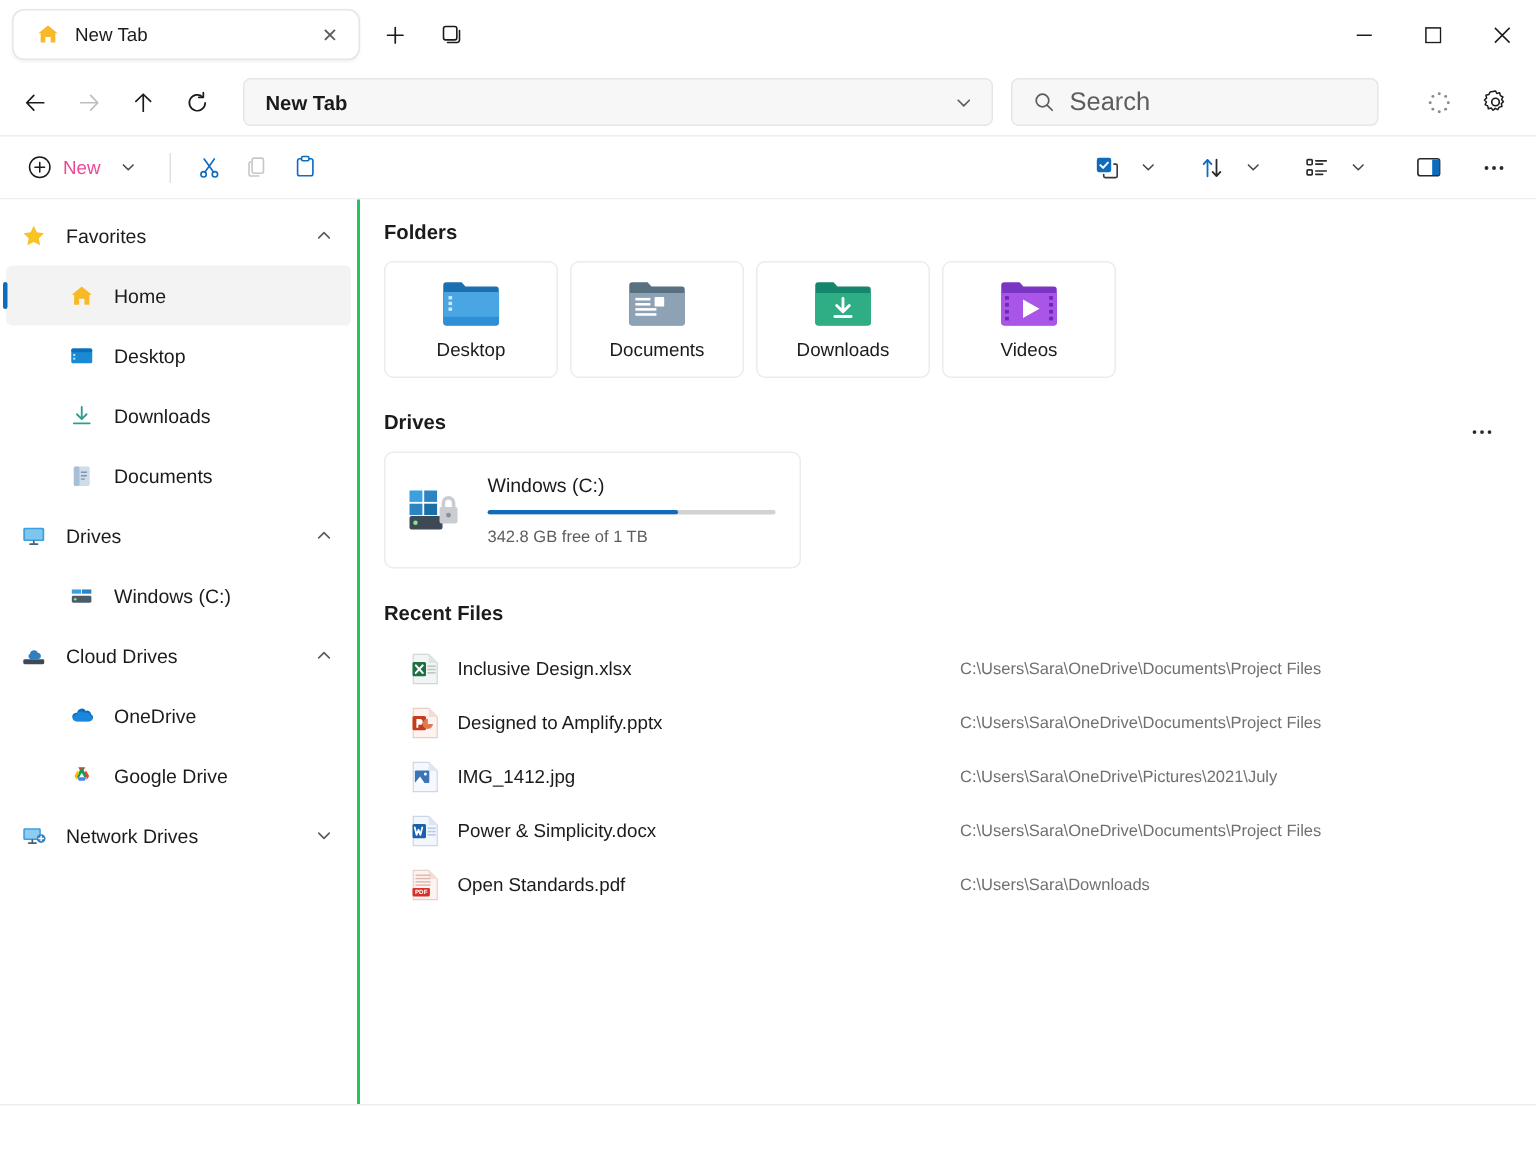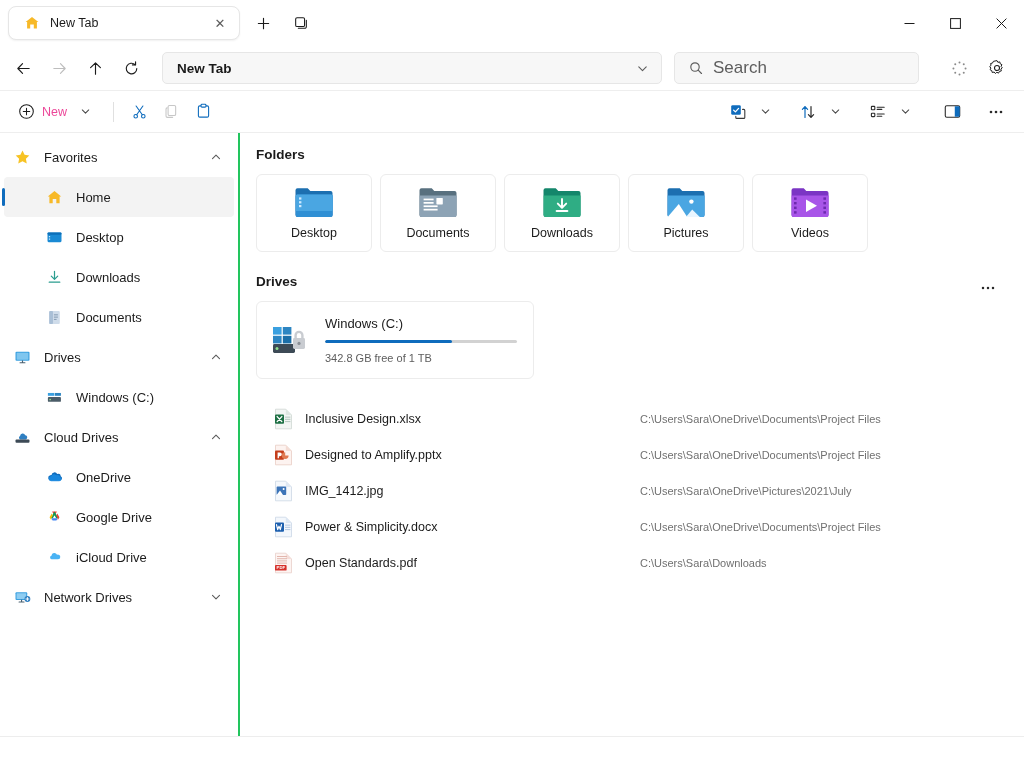--- a/index.html
+++ b/index.html
@@ -517,28 +517,20 @@
             <path d="M10 3.4 14.6 11.4H12L10 7.9 8 11.4H5.4z" fill="#0f9d58"></path>
             <path d="M10 3.4 8 7 5.4 11.4 3.4 15h4.1l2.5-4.3z" fill="#1a73e8" opacity="0"></path>
             <path d="M6.2 11.4h7.6l-1.6 2.8H7.8z" fill="#4285f4"></path>
             <path d="M6.2 11.4 8 8.3l-1.3-2.3-2.5 4.3 2 3.5z" fill="#fbbc05"></path>
             <path d="M13.8 11.4 12 8.3l1.3-2.3 2.5 4.3-2 3.5z" fill="#ea4335"></path>
           </svg>
         </span>
         <span class="lbl">Google Drive</span>
       </div>
 
-      <div class="nav-item">
-        <span class="ico">
-          <svg width="18" height="18" viewBox="0 0 20 20">
-            <path d="M6.4 8.4A3.5 3.5 0 0 1 13 7.3a2.8 2.8 0 0 1 3.8 2.6 2.6 2.6 0 0 1-2.6 2.6H6.5a2.1 2.1 0 0 1-.1-4.1z" fill="#4ab3f4"></path>
-          </svg>
-        </span>
-        <span class="lbl">iCloud Drive</span>
-      </div>
 
       <div class="nav-group-hdr">
         <span class="ico">
           <svg width="17" height="17" viewBox="0 0 18 18">
             <rect x="1.6" y="3.4" width="12.4" height="8.2" rx="1" fill="#3aa0e0"></rect>
             <rect x="2.7" y="4.4" width="10.2" height="6.2" rx=".5" fill="#8ecdf2"></rect>
             <path d="M5.4 13.8h5.2M8 11.6v2.2" stroke="#4a6070" stroke-width="1.2" stroke-linecap="round"></path>
             <circle cx="14.2" cy="10.6" r="3.1" fill="#2f7fc1"></circle>
             <path d="M14.2 8.6v4M12.2 10.6h4" stroke="#fff" stroke-width="1"></path>
           </svg>
@@ -594,32 +586,20 @@
               <path d="M1.5 4.2A2 2 0 0 1 3.5 2.2h10.2l2.6 2.8h20.2a2 2 0 0 1 2 2V29a2 2 0 0 1-2 2h-33a2 2 0 0 1-2-2z" fill="#14866b"></path>
               <path d="M1.7 9.4h36.9V29a2 2 0 0 1-2 2h-33a2 2 0 0 1-2-2z" fill="#2fad84"></path>
               <path d="M20 13v7.8M15.8 17.6 20 21.8l4.2-4.2" fill="none" stroke="#fff" stroke-width="1.9" stroke-linecap="round" stroke-linejoin="round"></path>
               <path d="M14.6 25h10.8" stroke="#fff" stroke-width="1.9" stroke-linecap="round"></path>
             </svg>
           </span>
           <span class="lbl">Downloads</span>
         </div>
 
 
-        <div class="folder-card">
-          <span>
-            <svg width="40" height="33" viewBox="0 0 40 33">
-              <path d="M1.5 4.2A2 2 0 0 1 3.5 2.2h10.2l2.6 2.8h20.2a2 2 0 0 1 2 2V29a2 2 0 0 1-2 2h-33a2 2 0 0 1-2-2z" fill="#1c6fb0"></path>
-              <path d="M1.7 9.4h36.9V29a2 2 0 0 1-2 2h-33a2 2 0 0 1-2-2z" fill="#4aa6e2"></path>
-              <circle cx="25.4" cy="15.6" r="2.2" fill="#fff"></circle>
-              <path d="M1.7 31 12.8 18l8.4 13z" fill="#fff"></path>
-              <path d="M20 31l6.2-7.4L33.8 31z" fill="#eaf6ff"></path>
-            </svg>
-          </span>
-          <span class="lbl">Pictures</span>
-        </div>
 
         <div class="folder-card">
           <span>
             <svg width="40" height="33" viewBox="0 0 40 33">
               <path d="M1.5 4.2A2 2 0 0 1 3.5 2.2h10.2l2.6 2.8h20.2a2 2 0 0 1 2 2V29a2 2 0 0 1-2 2h-33a2 2 0 0 1-2-2z" fill="#7b35c4"></path>
               <path d="M1.7 9.4h36.9V29a2 2 0 0 1-2 2h-33a2 2 0 0 1-2-2z" fill="#a855e8"></path>
               <g fill="#6d2aae">
                 <rect x="4" y="11.4" width="2.6" height="2.4"></rect>
                   <rect x="4" y="16" width="2.6" height="2.4"></rect>
                 <rect x="4" y="20.6" width="2.6" height="2.4"></rect>
@@ -665,20 +645,23 @@
         </span>
         <div class="drive-meta">
           <div class="drive-name">Windows (C:)</div>
           <div class="drive-bar">
             <div class="drive-fill" id="drive-fill" style="width: 66%;"></div>
           </div>
           <div class="drive-sub">342.8 GB free of 1 TB</div>
         </div>
       </div>
 
+      <div class="section-head">
+        <div class="section-title">Recent Files</div>
+      </div>
       <div class="recent-list">
 
         <div class="recent-row">
           <span>
             <svg width="19" height="22" viewBox="0 0 19 22">
               <path d="M1.5 1.2h10.3L17.5 7v13.8H1.5z" fill="#f2f5f3" stroke="#cfd8d3" stroke-width=".8"></path>
               <path d="M11.8 1.2 17.5 7h-5.7z" fill="#dde6e1"></path>
               <rect x="1" y="6.4" width="9" height="9.4" rx="1" fill="#1d7044"></rect>
               <path d="M3.2 8.6 7.8 13.6M7.8 8.6 3.2 13.6" stroke="#fff" stroke-width="1.4" stroke-linecap="round"></path>
               <g fill="#b9cbc2">

